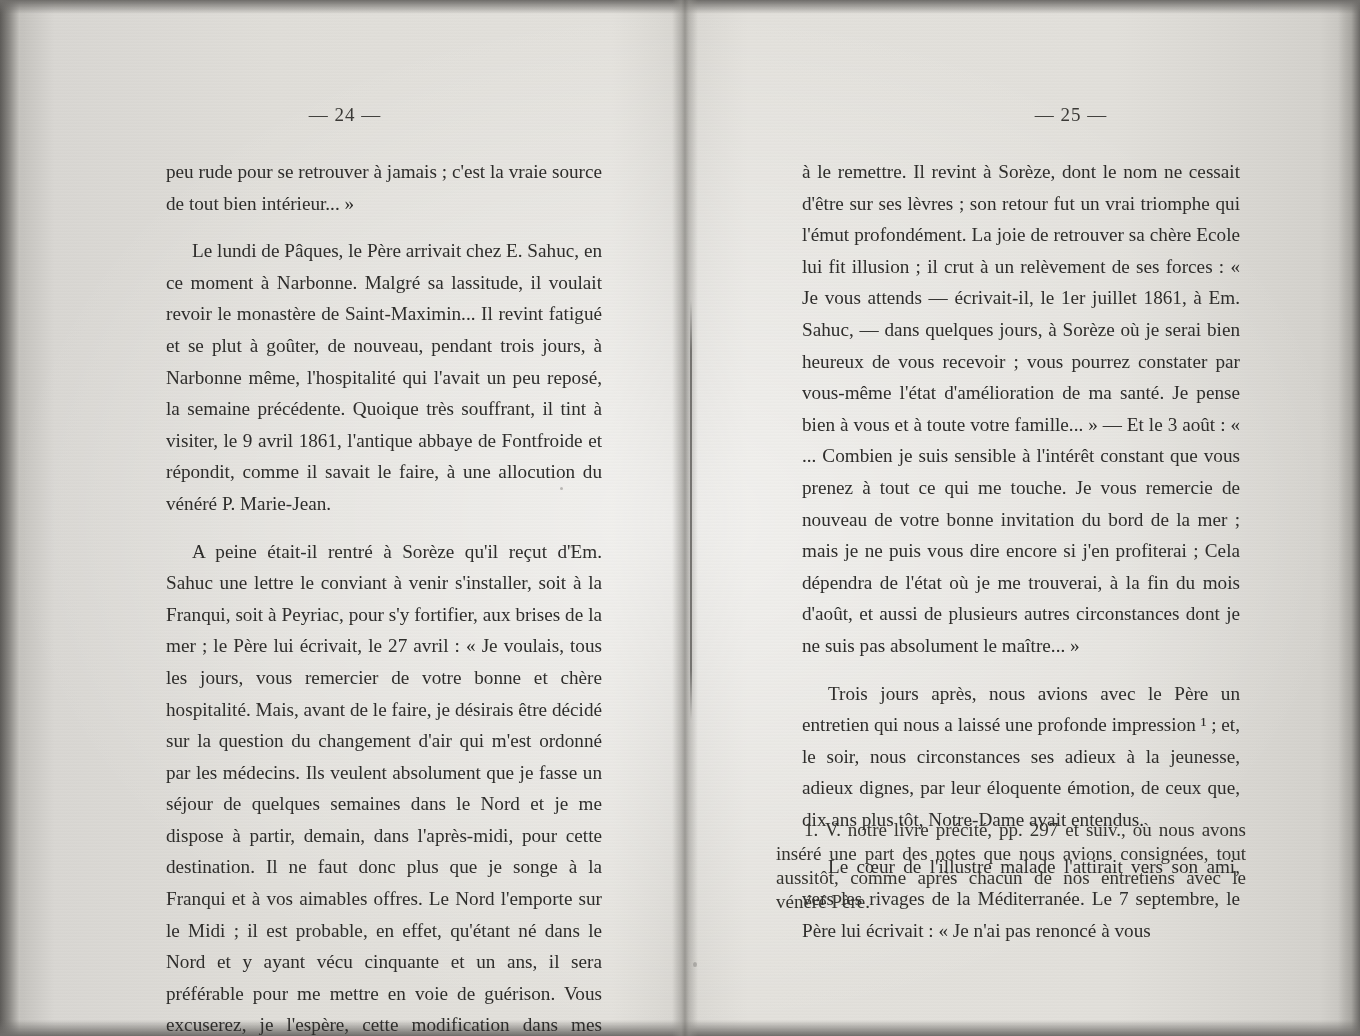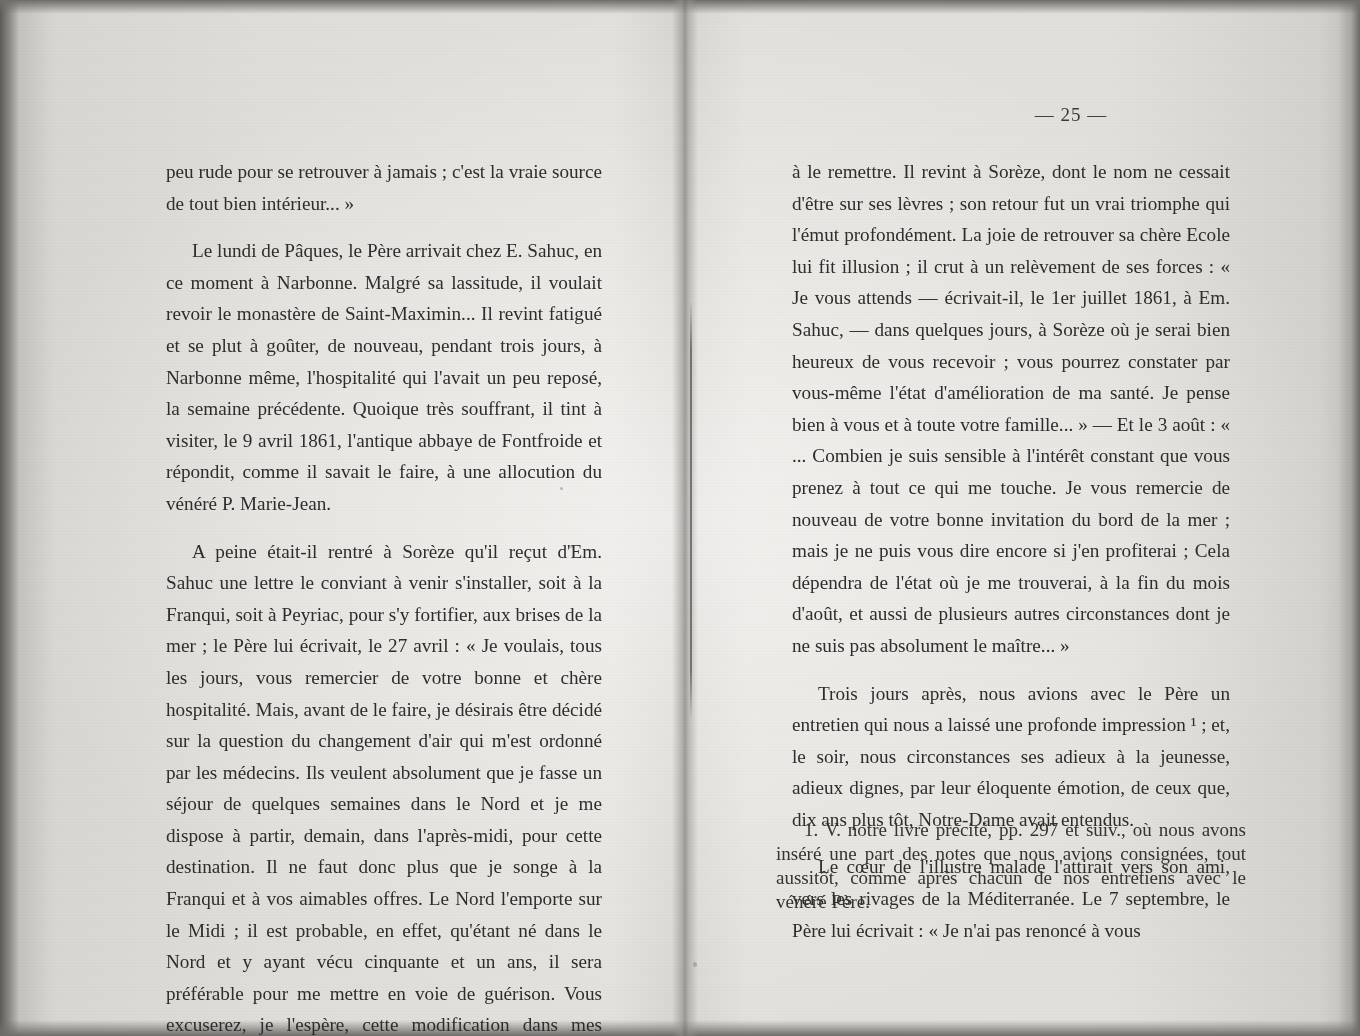--- a/index.html
+++ b/index.html
@@ -92,21 +92,21 @@
   .textblock {
     position: absolute;
     top: 140px;
     font-size: 19.2px;
     line-height: 31.6px;
     color: #2e2d2b;
     text-align: justify;
     text-justify: inter-word;
   }
   .page-left .textblock { left: 150px; width: 468px; }
-  .page-right .textblock { left: 86px; width: 470px; }
+  .page-right .textblock { left: 96px; width: 470px; }
 
   .textblock p {
     margin: 16px;
   }
   .textblock p.indent {
     text-indent: 26px;
   }
   .textblock p.cont {
     text-indent: 0;
   }
@@ -152,20 +152,21 @@
   <div class="edge-top"></div>
   <div class="edge-bottom"></div>
   <div class="gutter"></div>
   <div class="gutter-line"></div>
 
   <div class="speck" style="left:560px; top:487px; width:3px; height:3px;"></div>
   <div class="speck" style="left:570px; top:545px; width:3px; height:3px;"></div>
   <div class="speck" style="left:693px; top:962px; width:4px; height:5px;"></div>
 
   <div class="page page-left">
+    <div class="folio">— 24 —</div>
     <div class="textblock">
       <p class="cont">peu rude pour se retrouver à jamais ; c'est la vraie source de tout bien intérieur... »</p>
       <p class="indent">Le lundi de Pâques, le Père arrivait chez E. Sahuc, en ce moment à Narbonne. Malgré sa lassitude, il voulait revoir le monastère de Saint-Maximin... Il revint fatigué et se plut à goûter, de nouveau, pendant trois jours, à Narbonne même, l'hospitalité qui l'avait un peu reposé, la semaine précédente. Quoique très souffrant, il tint à visiter, le 9 avril 1861, l'antique abbaye de Fontfroide et répondit, comme il savait le faire, à une allocution du vénéré P. Marie-Jean.</p>
       <p class="indent">A peine était-il rentré à Sorèze qu'il reçut d'Em. Sahuc une lettre le conviant à venir s'installer, soit à la Franqui, soit à Peyriac, pour s'y fortifier, aux brises de la mer ; le Père lui écrivait, le 27 avril : « Je voulais, tous les jours, vous remercier de votre bonne et chère hospitalité. Mais, avant de le faire, je désirais être décidé sur la question du changement d'air qui m'est ordonné par les médecins. Ils veulent absolument que je fasse un séjour de quelques semaines dans le Nord et je me dispose à partir, demain, dans l'après-midi, pour cette destination. Il ne faut donc plus que je songe à la Franqui et à vos aimables offres. Le Nord l'emporte sur le Midi ; il est probable, en effet, qu'étant né dans le Nord et y ayant vécu cinquante et un ans, il sera préférable pour me mettre en voie de guérison. Vous excuserez, je l'espère, cette modification dans mes projets. »</p>
     </div>
   </div>
 
   <div class="page page-right">
     <div class="folio">— 25 —</div>
     <div class="textblock">

